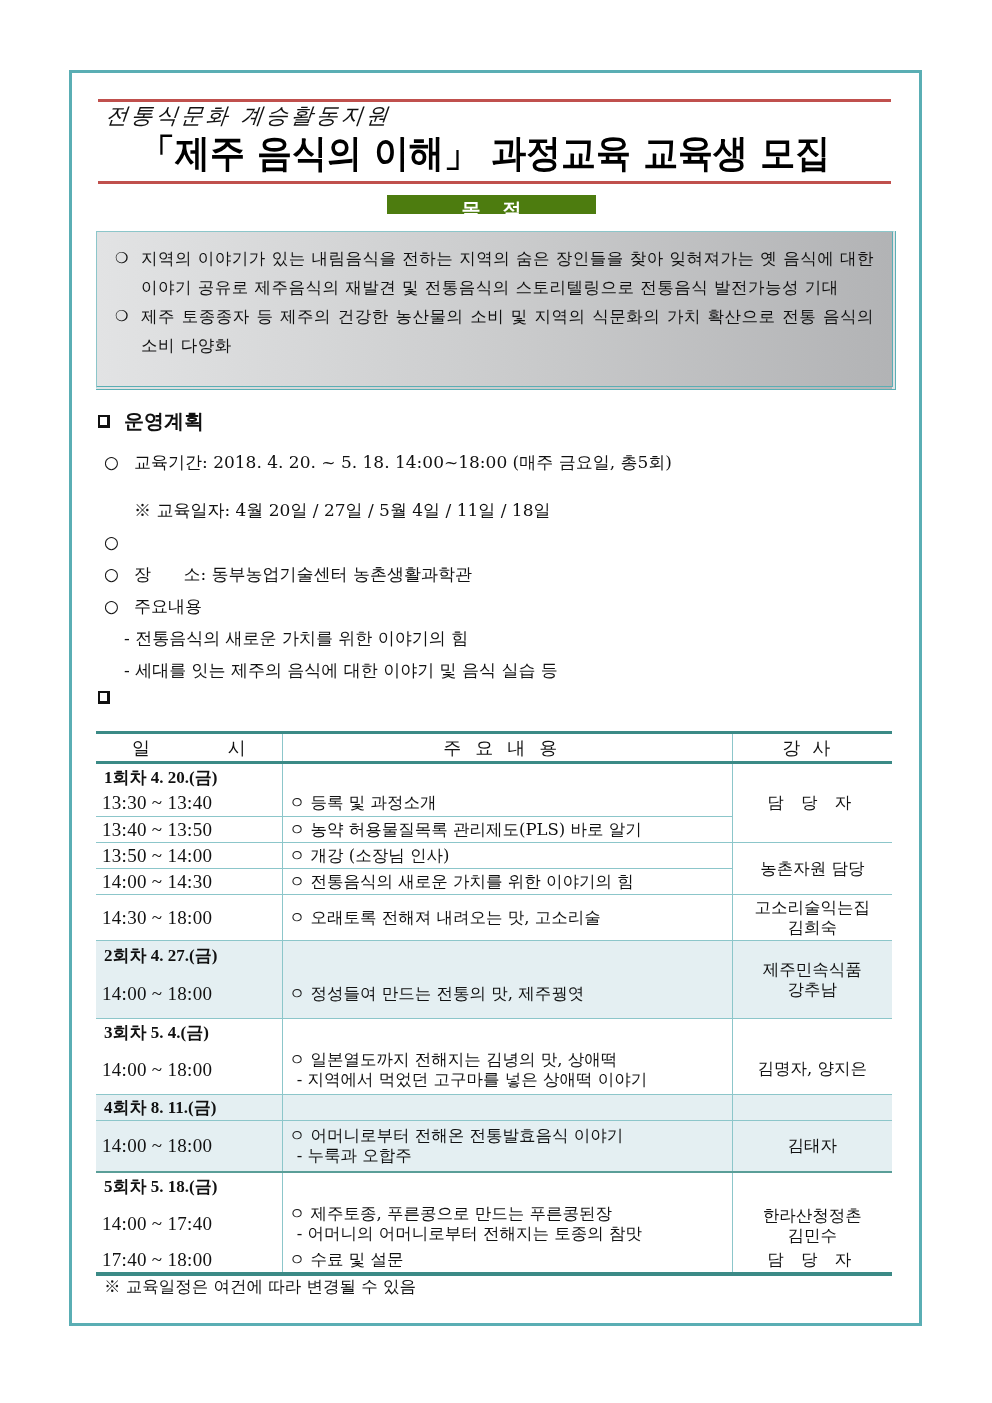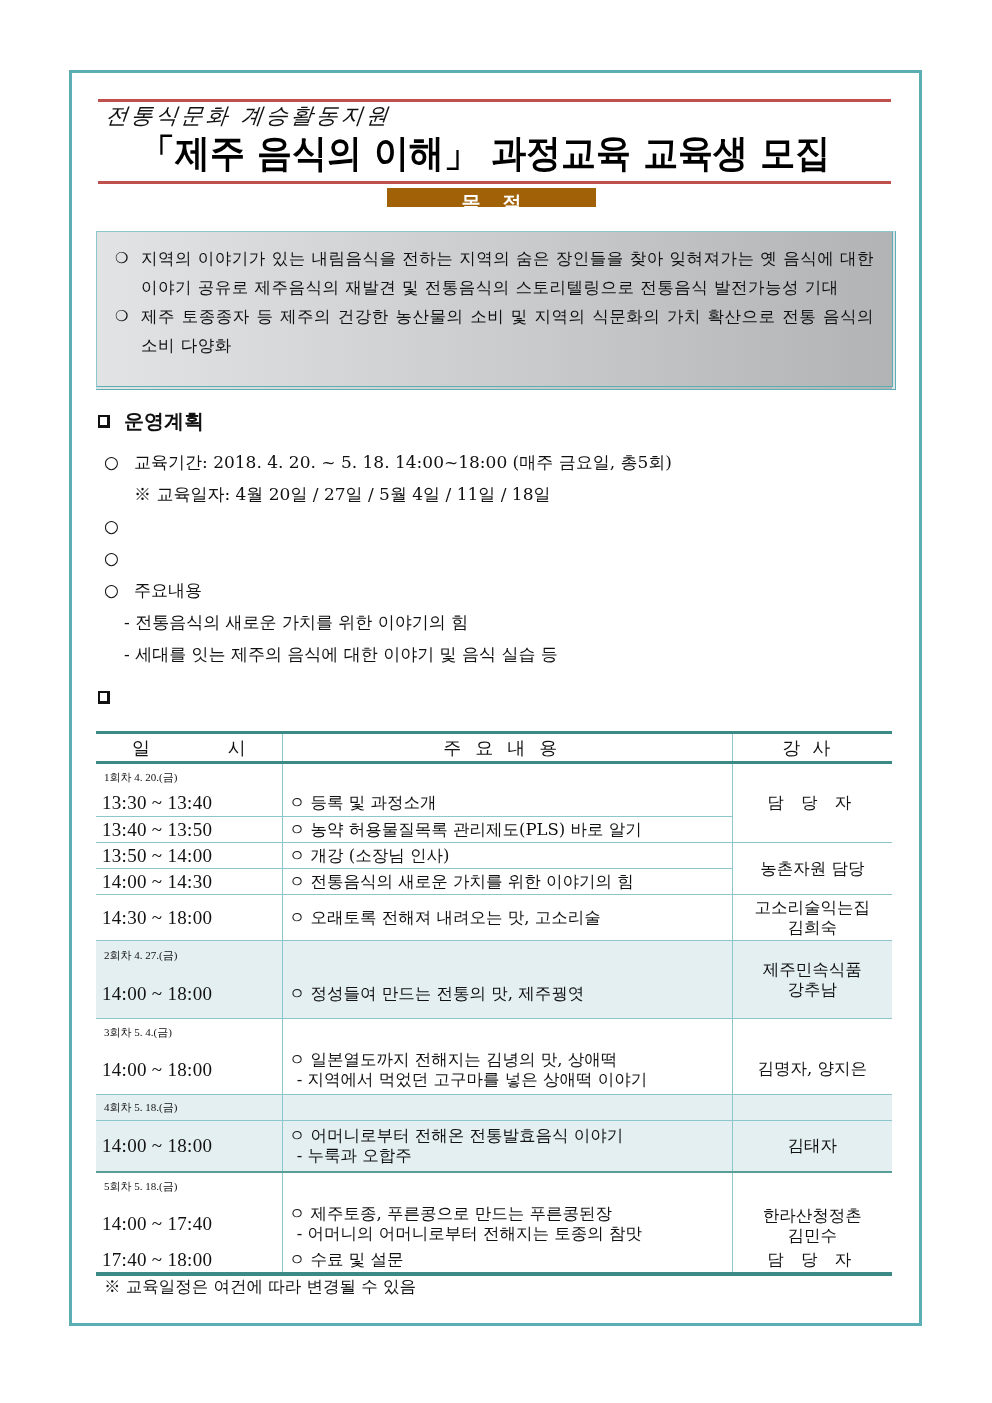--- a/index.html
+++ b/index.html
@@ -17,60 +17,60 @@
   .subtitle {
     position: absolute; left: 106px; top: 101px; font-size: 22px; letter-spacing: 3px;
     font-family: "DejaVu Sans", sans-serif; font-style: italic; color: #111; transform: skewX(-6deg);
   }
   .title {
     position: absolute; left: 140px; top: 128px; font-size: 38px; font-weight: bold;
     font-family: "DejaVu Sans", sans-serif; letter-spacing: 0px; color: #000;
     transform: scaleX(0.92); transform-origin: left center;
   }
   .purpose-tab {
-    position: absolute; left: 387px; top: 188px; width: 209px; height: 19px;
-    background: #a16207; color: #fff; text-align: center; font-size: 19px; font-weight: bold;
+    position: absolute; left: 387px; top: 195px; width: 209px; height: 19px;
+    background: #4d7c0f; color: #fff; text-align: center; font-size: 19px; font-weight: bold;
     font-family: "DejaVu Sans", sans-serif; line-height: 28px; letter-spacing: 22px; padding-left: 22px;
   }
   .purpose-box {
     position: absolute; left: 96px; top: 231px; width: 800px; height: 159px;
     background: linear-gradient(to right, #e2e3e4 0%, #c9cacb 55%, #b2b3b5 100%);
     border-left: 1px solid #8cc6ca; border-top: 1px solid #8cc6ca;
     border-right: 4px double #5aaeb4; border-bottom: 4px double #5aaeb4;
     padding: 12px 18px 0 18px;
   }
   .p-item { display: flex; font-size: 16.5px; line-height: 29px; letter-spacing: 0.5px; }
   .p-bullet { width: 26px; flex: none; font-size: 15px; }
   .p-text { text-align: justify; }
   .sec-head {
     position: absolute; left: 98px; font-size: 20px; font-weight: bold;
     font-family: "DejaVu Sans", sans-serif; display: flex; align-items: center; gap: 14px; text-align: right;
   }
   .box-icon { display: inline-block; width: 12px; height: 13px; border: 2px solid #111; border-right-width: 3px; border-bottom-width: 3px; }
   .plan { position: absolute; left: 104px; top: 446px; font-size: 17px; line-height: 32px; }
   .plan .row { display: flex; white-space: nowrap; }
   .plan .b { width: 30px; }
-  .plan .ind1 { padding-left: 30px; }
+  .plan .ind1 { padding-left: 30px; margin-top: 16px; }
   .plan .ind2 { padding-left: 20px; }
   table.prog {
     position: absolute; left: 96px; top: 731px; width: 796px; border-collapse: collapse;
     font-size: 16.5px;
   }
   table.prog td, table.prog th { border-left: 1px solid #8cc6ca; border-right: 1px solid #8cc6ca; }
   table.prog tr td:first-child, table.prog tr th:first-child { border-left: none; }
   table.prog tr td:last-child, table.prog tr th:last-child { border-right: none; }
   table.prog thead th {
     font-weight: normal; height: 30px; font-size: 18px; letter-spacing: 12px;
     border-top: 3px solid #3b8a86; border-bottom: 3px solid #3b8a86;
   }
   table.prog td { vertical-align: middle; padding: 0 6px; }
   .col-time { width: 146px; white-space: nowrap; }
   .col-cont { width: 450px; }
   .col-inst { text-align: center; }
-  .session { font-weight: normal; font-family: "Liberation Serif", serif; font-size: 11px; padding-left: 8px !important; }
+  .session { font-weight: bold; font-family: "Liberation Serif", serif; font-size: 17px; padding-left: 8px !important; }
   .timecell { font-family: "Liberation Serif", serif; font-size: 19px; letter-spacing: 0.3px; }
   .line-b td { border-bottom: 1px solid #8cc6ca; }
   .shade td { background: #e4eff2; }
   .last-row td { border-bottom: 4px solid #3b8a86; }
   .sub { padding-left: 8px; }
   .note { position: absolute; left: 104px; top: 1276px; font-size: 16.5px; }
 </style>
 </head>
 <body>
 
@@ -104,20 +104,21 @@
     <span>교육기간: 2018. 4. 20. ~ 5. 18. 14:00~18:00 (매주 금요일, 총5회)</span>
   </div>
   <div class="row ind1">
     <span>※ 교육일자: 4월 20일 / 27일 / 5월 4일 / 11일 / 18일</span>
   </div>
   <div class="row">
     <span class="b">○</span>
   </div>
   <div class="row">
     <span class="b">○</span>
+    <span style="white-space:pre;">장      소: 동부농업기술센터 농촌생활과학관</span>
   </div>
   <div class="row">
     <span class="b">○</span>
     <span>주요내용</span>
   </div>
   <div class="row ind2">
     <span>- 전통음식의 새로운 가치를 위한 이야기의 힘</span>
   </div>
   <div class="row ind2">
     <span>- 세대를 잇는 제주의 음식에 대한 이야기 및 음식 실습 등</span>
@@ -189,21 +190,21 @@
     </tr>
     <tr class="line-b" style="height:48px;">
       <td class="timecell">14:00 ~ 18:00</td>
       <td style="line-height:20px;">
         <div>ㅇ 일본열도까지 전해지는 김녕의 맛, 상애떡</div>
         <div class="sub">- 지역에서 먹었던 고구마를 넣은 상애떡 이야기</div>
       </td>
     </tr>
 
     <tr class="shade line-b" style="height:26px;">
-      <td class="session">4회차 5. 18.(금)</td>
+      <td class="session">4회차 8. 11.(금)</td>
       <td></td>
       <td></td>
     </tr>
     <tr class="shade" style="height:51px; border-bottom:2px solid #3b8a86;">
       <td class="timecell" style="border-bottom:2px solid #5a9e98;">14:00 ~ 18:00</td>
       <td style="line-height:20px;border-bottom:2px solid #5a9e98;">
         <div>ㅇ 어머니로부터 전해온 전통발효음식 이야기</div>
         <div class="sub">- 누룩과 오합주</div>
       </td>
       <td class="col-inst" style="border-bottom:2px solid #5a9e98;">김태자</td>

